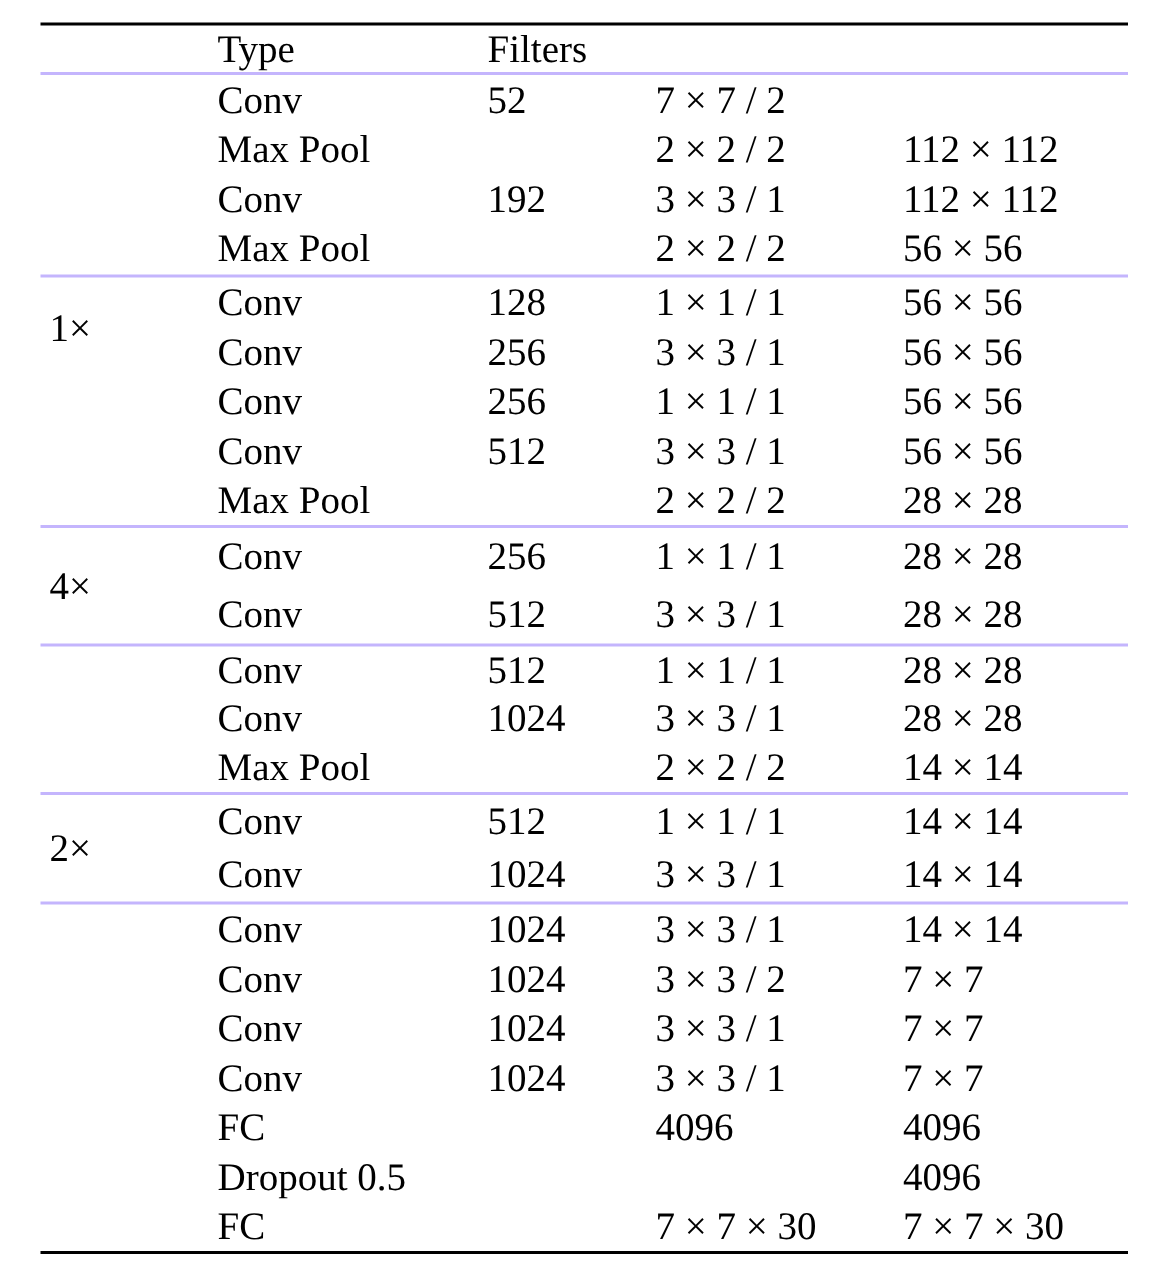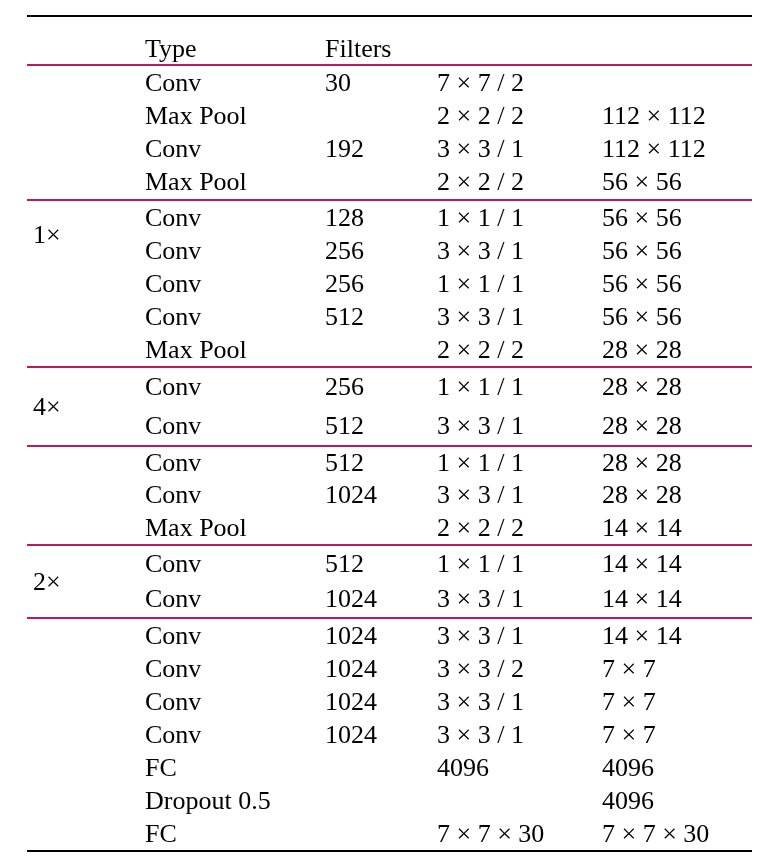--- a/index.html
+++ b/index.html
@@ -17,27 +17,26 @@
     position: relative;
     margin: 15px 0 0 27px;
     width: 725px;
     border-top: 2px solid #000;
   }
   .header-row {
     height: 31px;
     display: grid;
     grid-template-columns: 118px 180px 112px 165px 150px;
     align-items: center;
-    margin-top: 16px;
   }
   .section {
     position: relative;
     display: flex;
     flex-direction: column;
-    border-top: 2px solid #be185d;
+    border-top: 2px solid #c4b5fd;
   }
   .s0 { height: 135px; }
   .s1 { height: 167px; }
   .s2 { height: 79px; }
   .s3 { height: 99px; }
   .s4 { height: 73px; }
   .s5 { height: 233px; }
   .row {
     flex: 1;
     display: grid;
@@ -64,21 +63,21 @@
 
   <div class="header-row">
     <div class="cell"></div>
     <div class="cell">Type</div>
     <div class="cell">Filters</div>
   </div>
 
   <div class="section s0">
     <div class="row">
       <div class="cell">Conv</div>
-      <div class="cell">30</div>
+      <div class="cell">52</div>
       <div class="cell">7 × 7 / 2</div>
     </div>
     <div class="row">
       <div class="cell">Max Pool</div>
       <div class="cell"></div>
       <div class="cell">2 × 2 / 2</div>
       <div class="cell">112 × 112</div>
     </div>
     <div class="row">
       <div class="cell">Conv</div>

